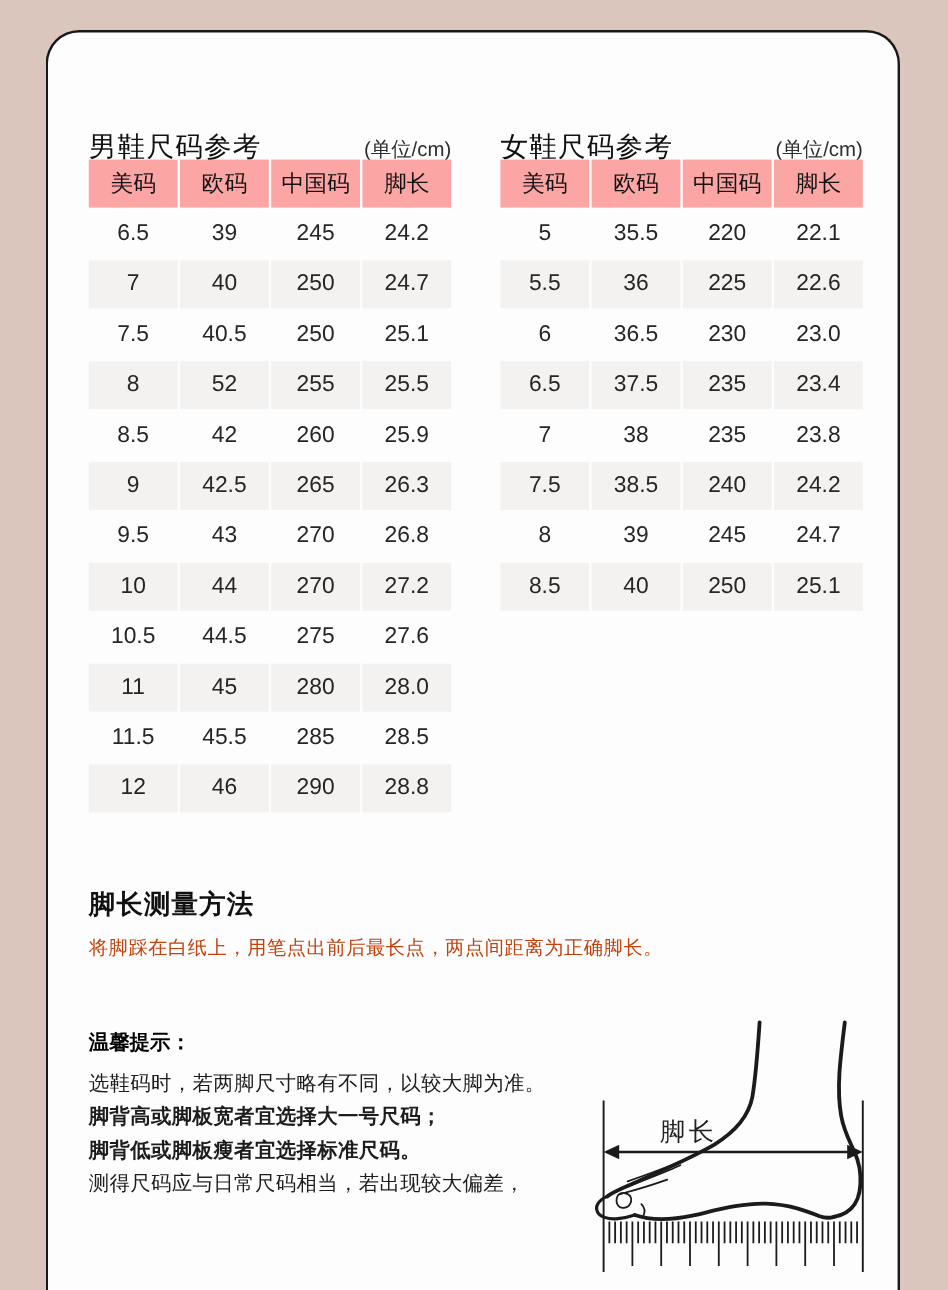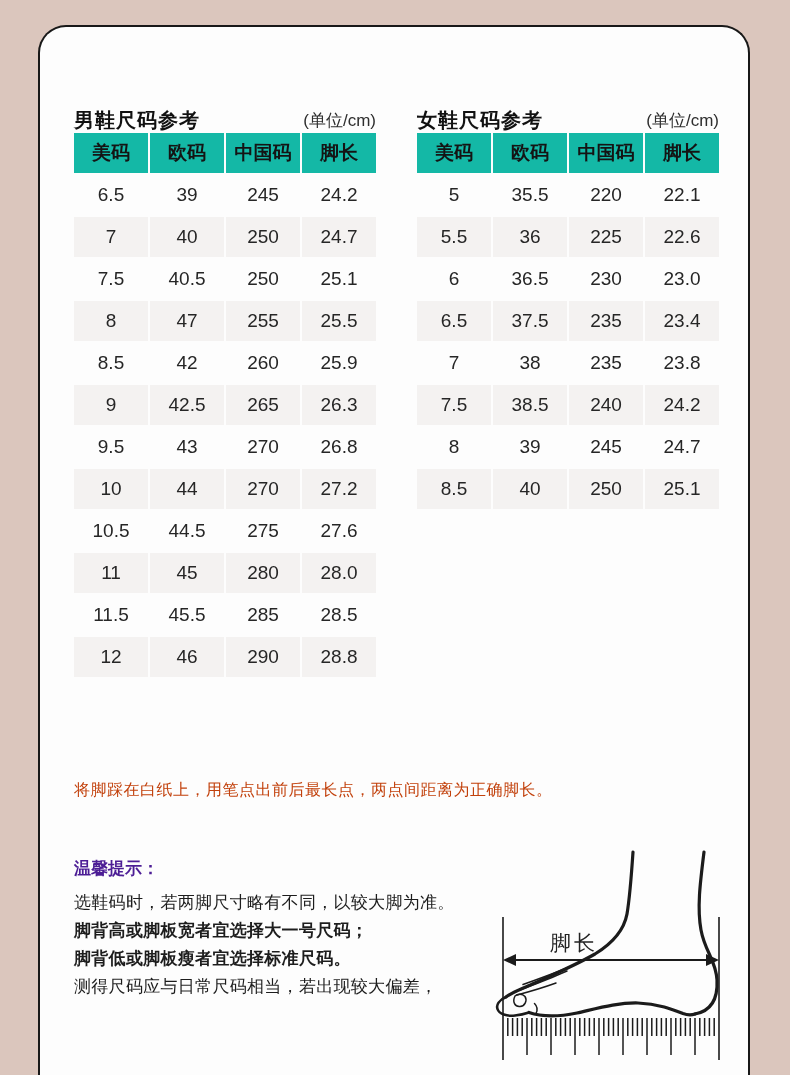--- a/index.html
+++ b/index.html
@@ -19,45 +19,45 @@
     border-bottom:none;
     border-radius:28px 28px 0 0;
     overflow:hidden;
   }
   .section-header {
     position:absolute; width:302px; top:80px;
     display:flex; justify-content:space-between; align-items:flex-end;
   }
   .section-header.men { left:34px; }
   .section-header.women { left:377px;gap:24px; }
-  .section-title { font-size:20px; font-weight:700; color:#111; letter-spacing:1px; }
+  .section-title { font-size:23px; font-weight:400; color:#111; letter-spacing:1px; }
   .unit-label { font-size:17px; color:#2e2e2e; padding-bottom:2px;margin-left:44px; }
   .size-table {
     position:absolute; top:106px; width:302px;
     display:grid; grid-template-columns:repeat(4,1fr);
     gap:2px;
   }
   .size-table.men { left:34px; }
   .size-table.women { left:377px; }
   .cell {
     height:40px; display:flex; align-items:center; justify-content:center;
     font-size:19px; color:#262626; background:transparent;
   }
-  .cell.header { background:#14b8a6; font-weight:700; color:#141414; }
+  .cell.header { background:#fca5a5; font-weight:400; color:#141414; }
   .cell.alt { background:#f4f2f1; }
   .measure-heading {
     position:absolute; left:34px; top:712px;
     font-size:22px; font-weight:700; color:#111; letter-spacing:1px;
   }
   .measure-desc {
     position:absolute; left:34px; top:753px; width:650px;
     font-size:16px; color:#c2410c; letter-spacing:0.5px;
   }
   .tips { position:absolute; left:34px; top:830px; width:420px; }
-  .tips-label { font-size:17px; font-weight:700; color:#4c1d95; margin-bottom:9px; }
+  .tips-label { font-size:17px; font-weight:700; color:#000000; margin-bottom:9px; }
   .tip-line { font-size:17px; line-height:28px; color:#1d1d1d; letter-spacing:0.3px; }
   .tip-line.bold { font-weight:700; }
   .foot-diagram { position:absolute; left:442px; top:823px; width:280px; height:235px; }
   .foot-diagram svg { display:block; }
 </style>
 </head>
 <body>
 
 <div class="canvas">
   <div class="card">
@@ -77,21 +77,21 @@
         <div class="cell">24.2</div>
         <div class="cell alt">7</div>
         <div class="cell alt">40</div>
         <div class="cell alt">250</div>
         <div class="cell alt">24.7</div>
         <div class="cell">7.5</div>
         <div class="cell">40.5</div>
         <div class="cell">250</div>
         <div class="cell">25.1</div>
         <div class="cell alt">8</div>
-        <div class="cell alt">47</div>
+        <div class="cell alt">52</div>
         <div class="cell alt">255</div>
         <div class="cell alt">25.5</div>
         <div class="cell">8.5</div>
         <div class="cell">42</div>
         <div class="cell">260</div>
         <div class="cell">25.9</div>
         <div class="cell alt">9</div>
         <div class="cell alt">42.5</div>
         <div class="cell alt">265</div>
         <div class="cell alt">26.3</div>
@@ -157,20 +157,21 @@
         <div class="cell">8</div>
         <div class="cell">39</div>
         <div class="cell">245</div>
         <div class="cell">24.7</div>
         <div class="cell alt">8.5</div>
         <div class="cell alt">40</div>
         <div class="cell alt">250</div>
         <div class="cell alt">25.1</div>
       </div>
 
+    <div class="measure-heading">脚长测量方法</div>
     <div class="measure-desc">将脚踩在白纸上，用笔点出前后最长点，两点间距离为正确脚长。</div>
 
     <div class="tips">
       <div class="tips-label">温馨提示：</div>
       <div class="tips-lines">
           <div class="tip-line">选鞋码时，若两脚尺寸略有不同，以较大脚为准。</div>
           <div class="tip-line bold">脚背高或脚板宽者宜选择大一号尺码；</div>
           <div class="tip-line bold">脚背低或脚板瘦者宜选择标准尺码。</div>
           <div class="tip-line">测得尺码应与日常尺码相当，若出现较大偏差，</div>
         </div>

